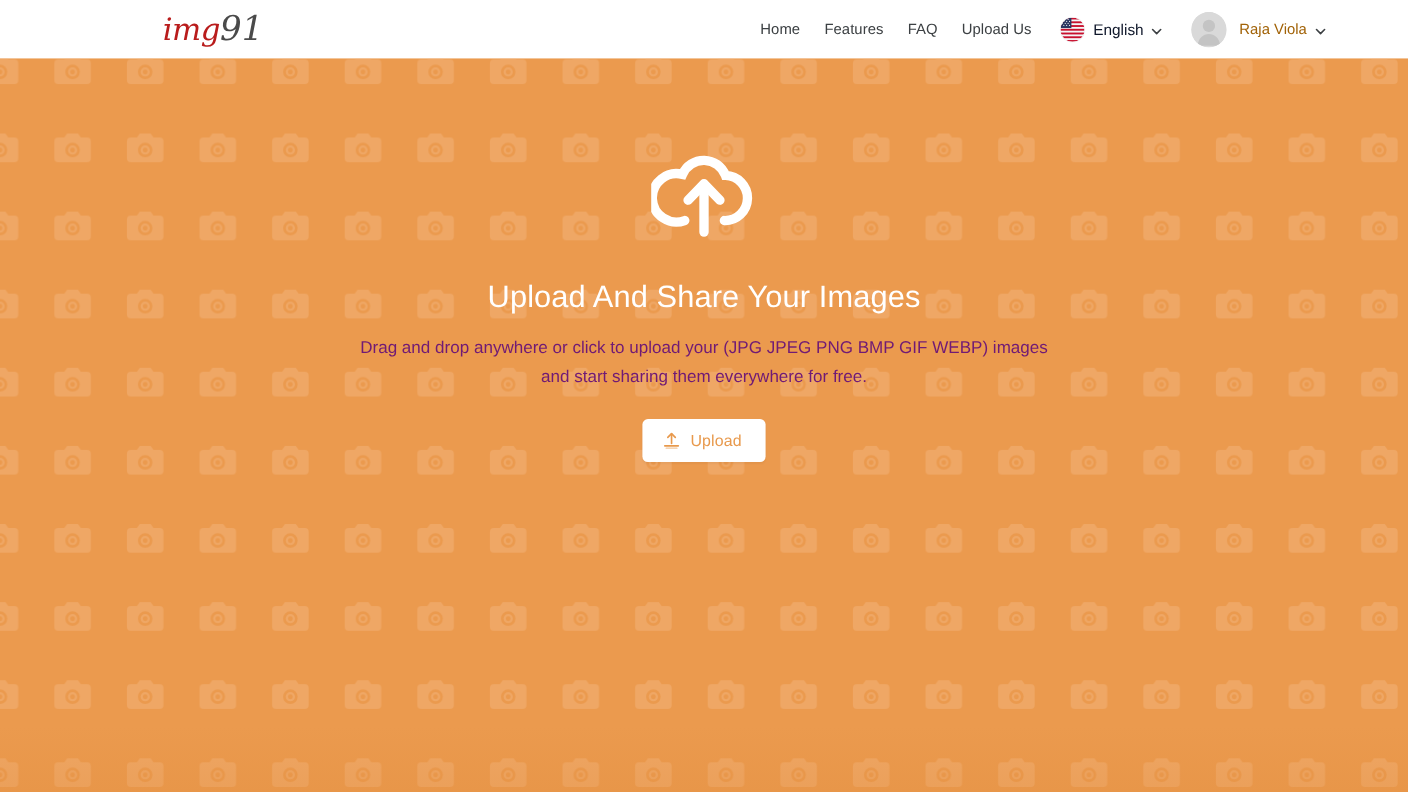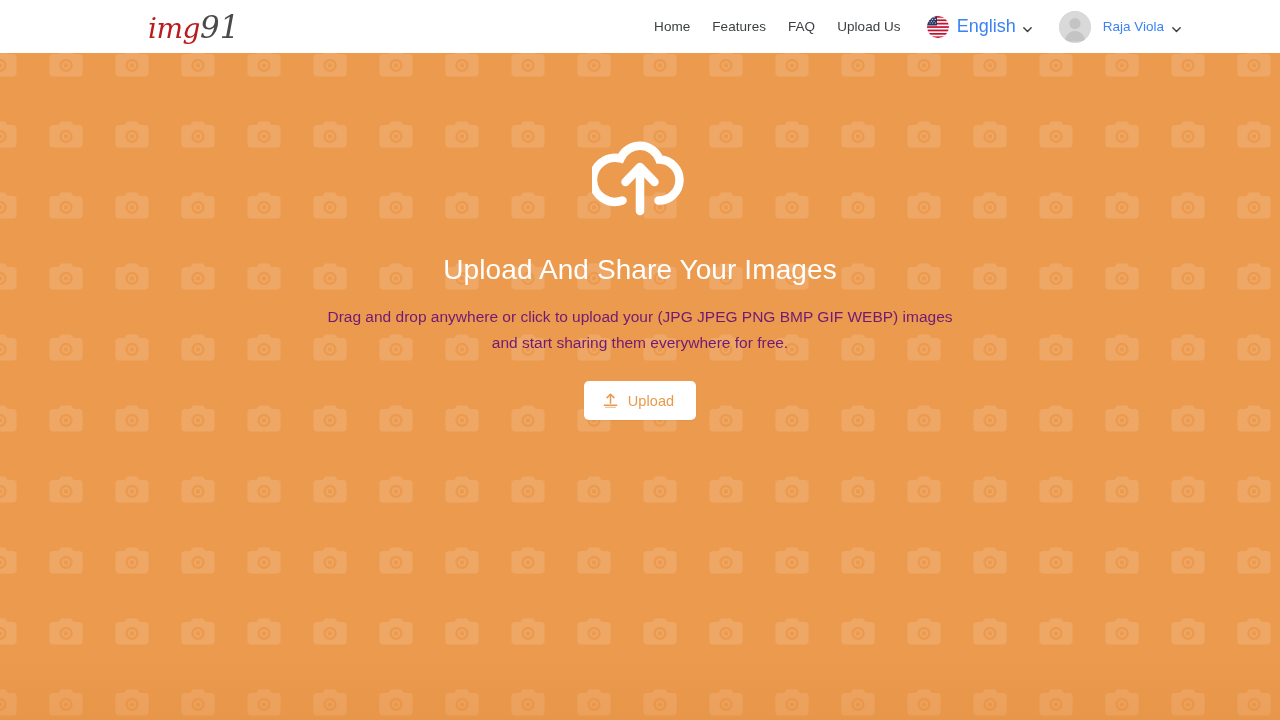--- a/index.html
+++ b/index.html
@@ -48,21 +48,21 @@
     font-size: 31px;
   }
 
   .nav {
     position: absolute;
     right: 0px;
     top: 0;
     height: 53px;
     display: flex;
     align-items: center;
-    padding-right: 98px;
+    padding-right: 74px;
   }
 
   .nav-link {
     font-size: 13.5px;
     color: #3c4043;
     text-decoration: none;
     margin-right: 22px;
     white-space: nowrap;
     letter-spacing: 0.05px;
   }
@@ -78,22 +78,22 @@
   .flag-icon {
     width: 22px;
     height: 22px;
     border-radius: 50%;
     overflow: hidden;
     flex: 0 0 auto;
     margin-right: 8px;
     box-shadow: 0 0 0 0.5px rgba(0,0,0,0.08);
   }
   .lang-label {
-    font-size: 18px;
-    color: #3b82f6;
+    font-size: 14px;
+    color: #0f172a;
     margin-right: 6px;
   }
 
   .chev {
     width: 11px;
     height: 11px;
     flex: 0 0 auto;
     display: inline-block;
   }
 
@@ -109,21 +109,21 @@
     height: 32px;
     border-radius: 50%;
     background: #d8d8d8;
     overflow: hidden;
     flex: 0 0 auto;
     margin-right: 12px;
     position: relative;
   }
   .user-name {
     font-size: 13.5px;
-    color: #3b82f6;
+    color: #a16207;
     margin-right: 7px;
   }
 
   
   .hero {
     position: relative;
     width: 1280px;
     height: 667px;
     background-color: #eb9a4e;
     overflow: hidden;

